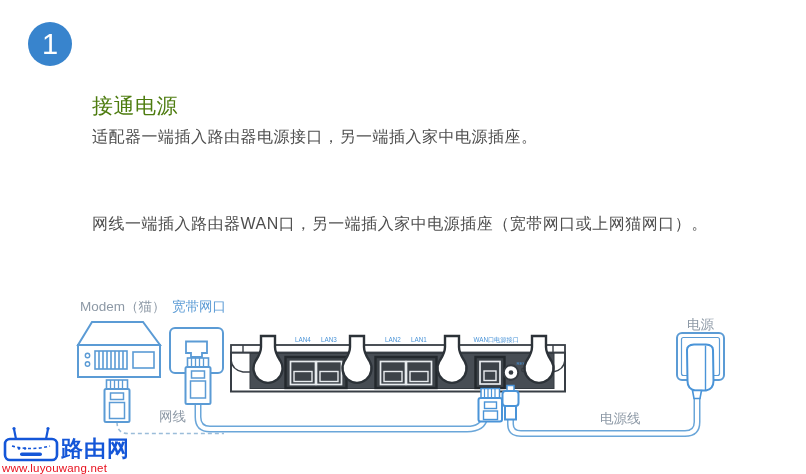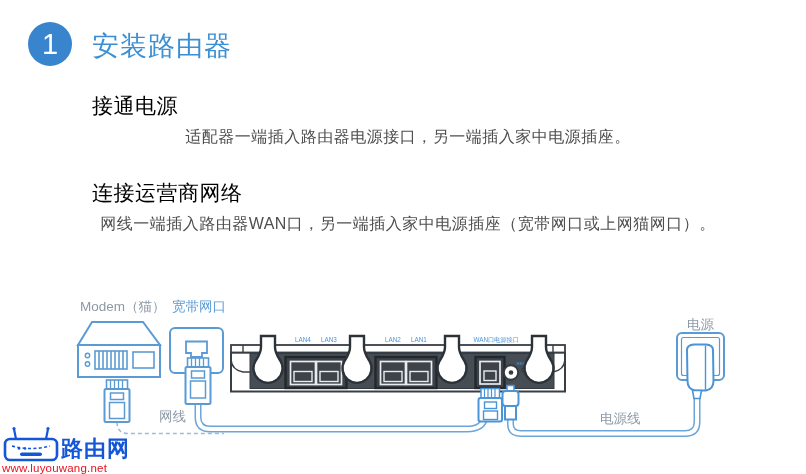--- a/index.html
+++ b/index.html
@@ -9,50 +9,48 @@
   }
   .step-badge{
     position:absolute;left:28px;top:22px;width:44px;height:44px;border-radius:50%;
     background:#3884cd;color:#ffffff;display:flex;align-items:center;justify-content:center;
     font-size:29px;font-weight:400;
   }
   .page-title{
     position:absolute;left:92px;top:28px;font-size:27px;color:#3b8fd2;letter-spacing:1px;font-weight:400;
   }
   .sec-heading{
-    position:absolute;left:92px;font-size:21px;color:#000000;letter-spacing:0.5px;font-weight:400;
+    position:absolute;left:92px;font-size:21px;color:#4d7c0f;letter-spacing:0.5px;font-weight:400;
   }
   .sec-body{
-    position:absolute;left:92px;width:632px;font-size:16px;line-height:25px;color:#4e4e4e;letter-spacing:0.5px;text-align:center;
+    position:absolute;left:92px;width:632px;font-size:16px;line-height:25px;color:#4e4e4e;letter-spacing:0.5px;
   }
   .h1{top:92px}.b1{top:124px}.h2{top:179px}.b2{top:211px}
   .diagram{position:absolute;left:0;top:290px;}
   .logo{position:absolute;left:2px;top:426px;width:140px;height:48px;}
   .logo-name{
     position:absolute;left:59px;top:8px;font-size:22px;font-weight:bold;color:#1456d8;letter-spacing:1px;
   }
   .logo-url{
     position:absolute;left:0px;top:36px;font-size:11.5px;font-weight:normal;color:#e8101e;letter-spacing:0.2px;
   }
   svg text{font-family:"Liberation Sans","DejaVu Sans",sans-serif;}
 </style>
 </head>
 <body>
 
 <div class="page">
 
   <div class="step-badge">
     <span>1</span>
   </div>
-  <div class="page-title">安装路由器</div>
 
   <div class="sec-heading h1">接通电源</div>
   <div class="sec-body b1">适配器一端插入路由器电源接口，另一端插入家中电源插座。</div>
 
-  <div class="sec-heading h2">连接运营商网络</div>
   <div class="sec-body b2">网线一端插入路由器WAN口，另一端插入家中电源插座（宽带网口或上网猫网口）。</div>
 
   <svg class="diagram" width="806" height="184" viewBox="0 0 806 184">
 
     <g>
       <path d="M117,132 Q117,143.5 128,143.5 L224,143.5" fill="none" stroke="#9bbdd9" stroke-width="1.6" stroke-dasharray="4,3"></path>
     </g>
     <g>
       <path d="M198,112 L198,127 Q198,139 210,139 L467,139 Q483,139 485,127 L485,119" fill="none" stroke="#6aa6d9" stroke-width="7"></path>
       <path d="M198,112 L198,127 Q198,139 210,139 L467,139 Q483,139 485,127 L485,119" fill="none" stroke="#ffffff" stroke-width="4"></path>

